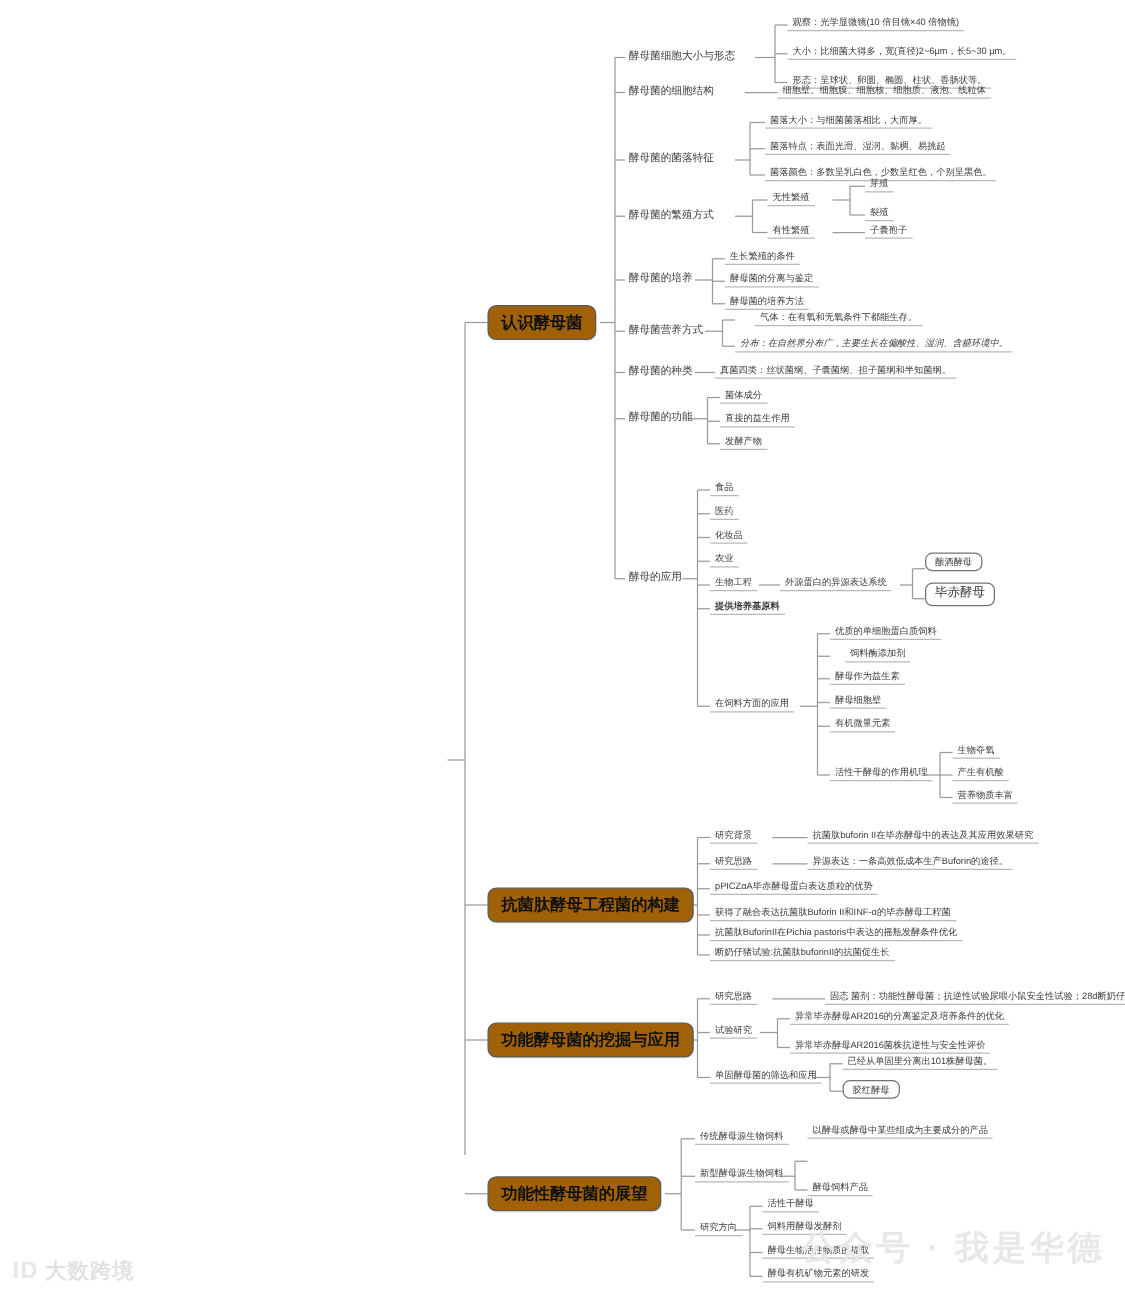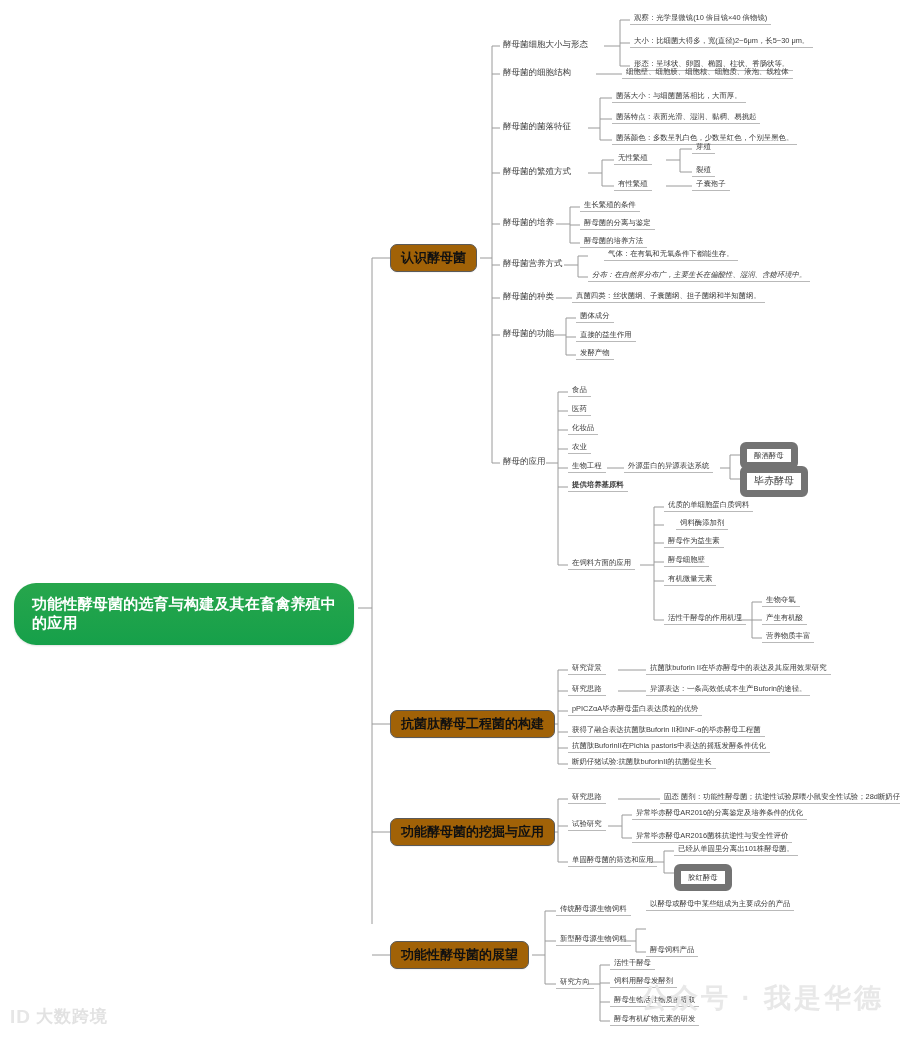--- a/index.html
+++ b/index.html
@@ -57,21 +57,21 @@
   }
   
   .leaf {
     color: #3b3b3b;
     font-size: 8.5px;
     padding: 1px 4px 2px 4px;
     border-bottom: 1px solid #b9b9b9;
   }
   .leaf.xs { font-size: 7.4px; }
   .box {
-    border: 7px solid #737373;
+    border: 1px solid #737373;
     border-radius: 6px;
     color: #3b3b3b;
     font-size: 8.5px;
     padding: 2px 7px;
     background: #fff;
   }
   .plain {
     color: #3b3b3b;
     font-size: 8.5px;
     padding: 1px 3px;
@@ -242,21 +242,20 @@
       <path d="M636 952 H646"></path>
       <path d="M588 984 H600"></path>
       <path d="M600 965 V1021"></path>
       <path d="M600 965 H610"></path>
       <path d="M600 983 H610"></path>
       <path d="M600 1002 H610"></path>
       <path d="M600 1021 H610"></path>
     </g>
   </svg>
 
-  <div class="node root" style="left:14px; top:583px;">功能性酵母菌的选育与构建及其在畜禽养殖中的应用</div>
 
   <div class="node lv1" style="left:390px; top:244px;">认识酵母菌</div>
 
   <div class="node plain" style="left:500px; top:38px;">酵母菌细胞大小与形态</div>
   <div class="node leaf xs" style="left:630px; top:12px;">观察：光学显微镜(10 倍目镜×40 倍物镜)</div>
   <div class="node leaf xs" style="left:630px; top:35px;">大小：比细菌大得多，宽(直径)2~6μm，长5~30 μm。</div>
   <div class="node leaf xs" style="left:630px; top:58px;">形态：呈球状、卵圆、椭圆、柱状、香肠状等。</div>
 
   <div class="node plain" style="left:500px; top:66px;">酵母菌的细胞结构</div>
   <div class="node leaf xs" style="left:622px; top:66px;">细胞壁、细胞膜、细胞核、细胞质、液泡、线粒体</div>

